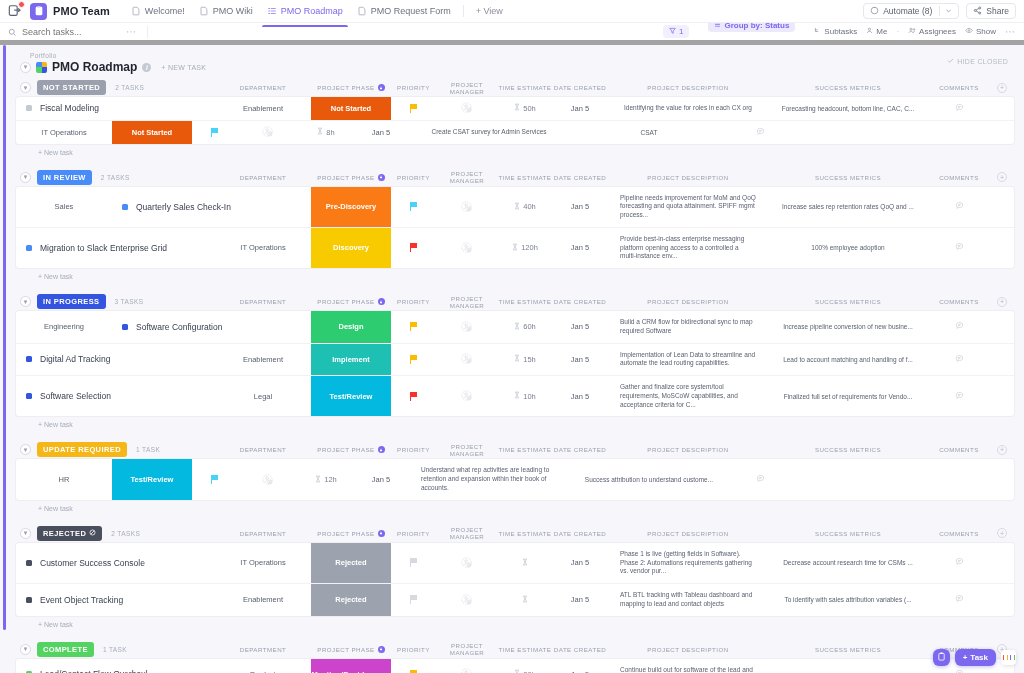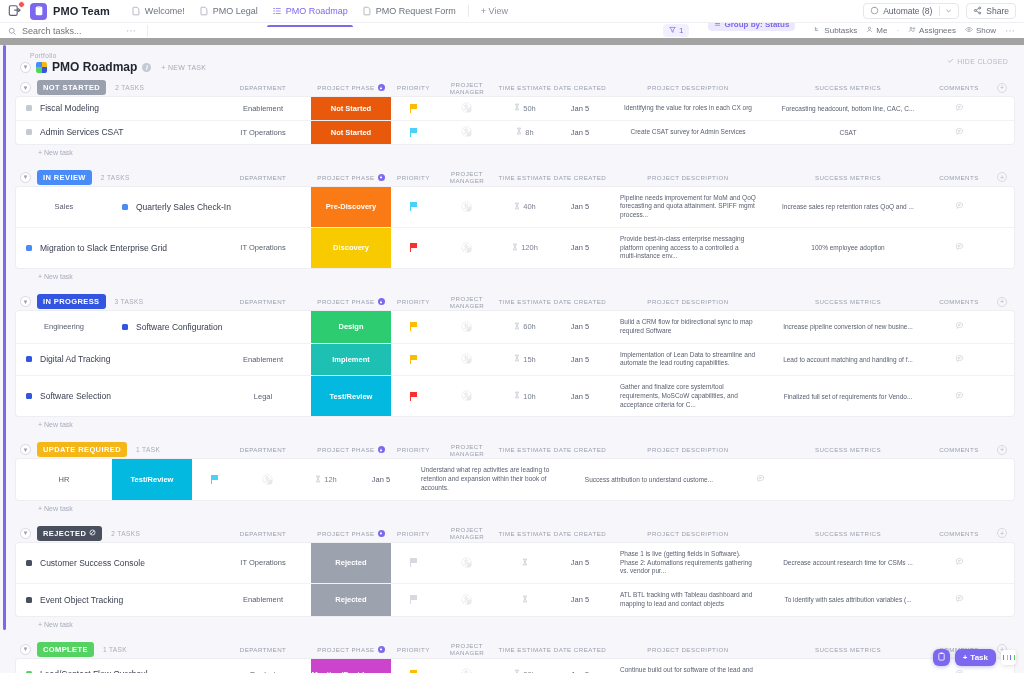--- a/index.html
+++ b/index.html
@@ -60,21 +60,21 @@
     height: 16px; padding: 0 6px;
     border: 1px solid #e6e6ed; border-radius: 4px;
     font-size: 8.5px; color: #5a6070; background: #fff; cursor: pointer;
     white-space: nowrap;
   }
   .btn-outline .div { width: 1px; height: 10px; background: #e6e6ed; margin: 0 1px 0 3px; }
 
   
   .searchbar {
     height: 22px; min-height: 22px; display: flex; align-items: center;
-    padding: 0 8px; border-bottom: 7px solid #a3a3a3; background: #fff; justify-content: flex-end;
+    padding: 0 8px; border-bottom: 5px solid #a3a3a3; background: #fff; justify-content: flex-end;
   }
   .search-box { display: flex; align-items: center; gap: 5px; width: 118px; }
   .search-box input {
     border: 0; outline: 0; font-size: 9px; color: #9aa0ae;
     font-family: "Liberation Sans", sans-serif; width: 88px; background: transparent;
   }
   .dots { color: #b9bdc9; font-size: 10px; letter-spacing: 1px; cursor: pointer; }
   .search-div { width: 1px; height: 12px; background: #ececf2; margin-left: 10px; }
   .sb-right { margin-left: auto; display: flex; align-items: center; gap: 9px; }
   .pill {
@@ -202,21 +202,21 @@
         </span>
         <span>Welcome!</span>
       </div>
 
       <div class="view-tab">
         <span class="vt-ico">
           <svg viewBox="0 0 12 12" width="10" height="10">
               <path d="M3 1.5h4.2L9.5 3.8V10a.6.6 0 0 1-.6.6H3a.6.6 0 0 1-.6-.6V2.1A.6.6 0 0 1 3 1.5z" fill="none" stroke="#8a8f9c" stroke-width="1"></path>
             </svg>
         </span>
-        <span>PMO Legal</span>
+        <span>PMO Wiki</span>
       </div>
 
       <div class="view-tab active">
         <span class="vt-ico">
           <svg viewBox="0 0 12 12" width="10" height="10">
             <g stroke="#7b68ee" stroke-width="1.1" stroke-linecap="round">
               <path d="M2 3h1.2M5 3h5M2 6h1.2M5 6h5M2 9h1.2M5 9h5"></path>
             </g>
           </svg>
         </span>
@@ -481,24 +481,20 @@
                   <span><svg viewBox="0 0 14 14" width="9" height="9">
                       <g fill="none" stroke="#c3c8d2" stroke-width="1">
                         <path d="M2 6.2c0-2.3 2.2-4 5-4s5 1.7 5 4-2.2 4-5 4c-.6 0-1.2-.1-1.7-.2L3 11.4l.5-1.9C2.6 8.7 2 7.5 2 6.2z"></path>
                         <path d="M4.6 5.6h4.8M4.6 7.3h3"></path>
                       </g>
                     </svg></span>
                 </div>
                 <div style="width:24px;flex:none"></div>
               </div>
               <div class="row">
-                <div class="cell cell-name" style="flex:1;min-width:0">
-                  <span class="sq" style="background:#c4c9d4"></span>
-                  <span>Admin Services CSAT</span>
-                </div>
                 <div class="cell" style="width:96px;flex:none;">
                   <span>IT Operations</span>
                 </div>
                 <div class="cell phase" style="width:80px;flex:none;background:#e8590c">
                   <span>Not Started</span>
                 </div>
                 <div class="cell" style="width:45px;flex:none;">
                   <span class="flag" style="color:#48d2f7"></span>
                 </div>
                 <div class="cell" style="width:62px;flex:none;">

